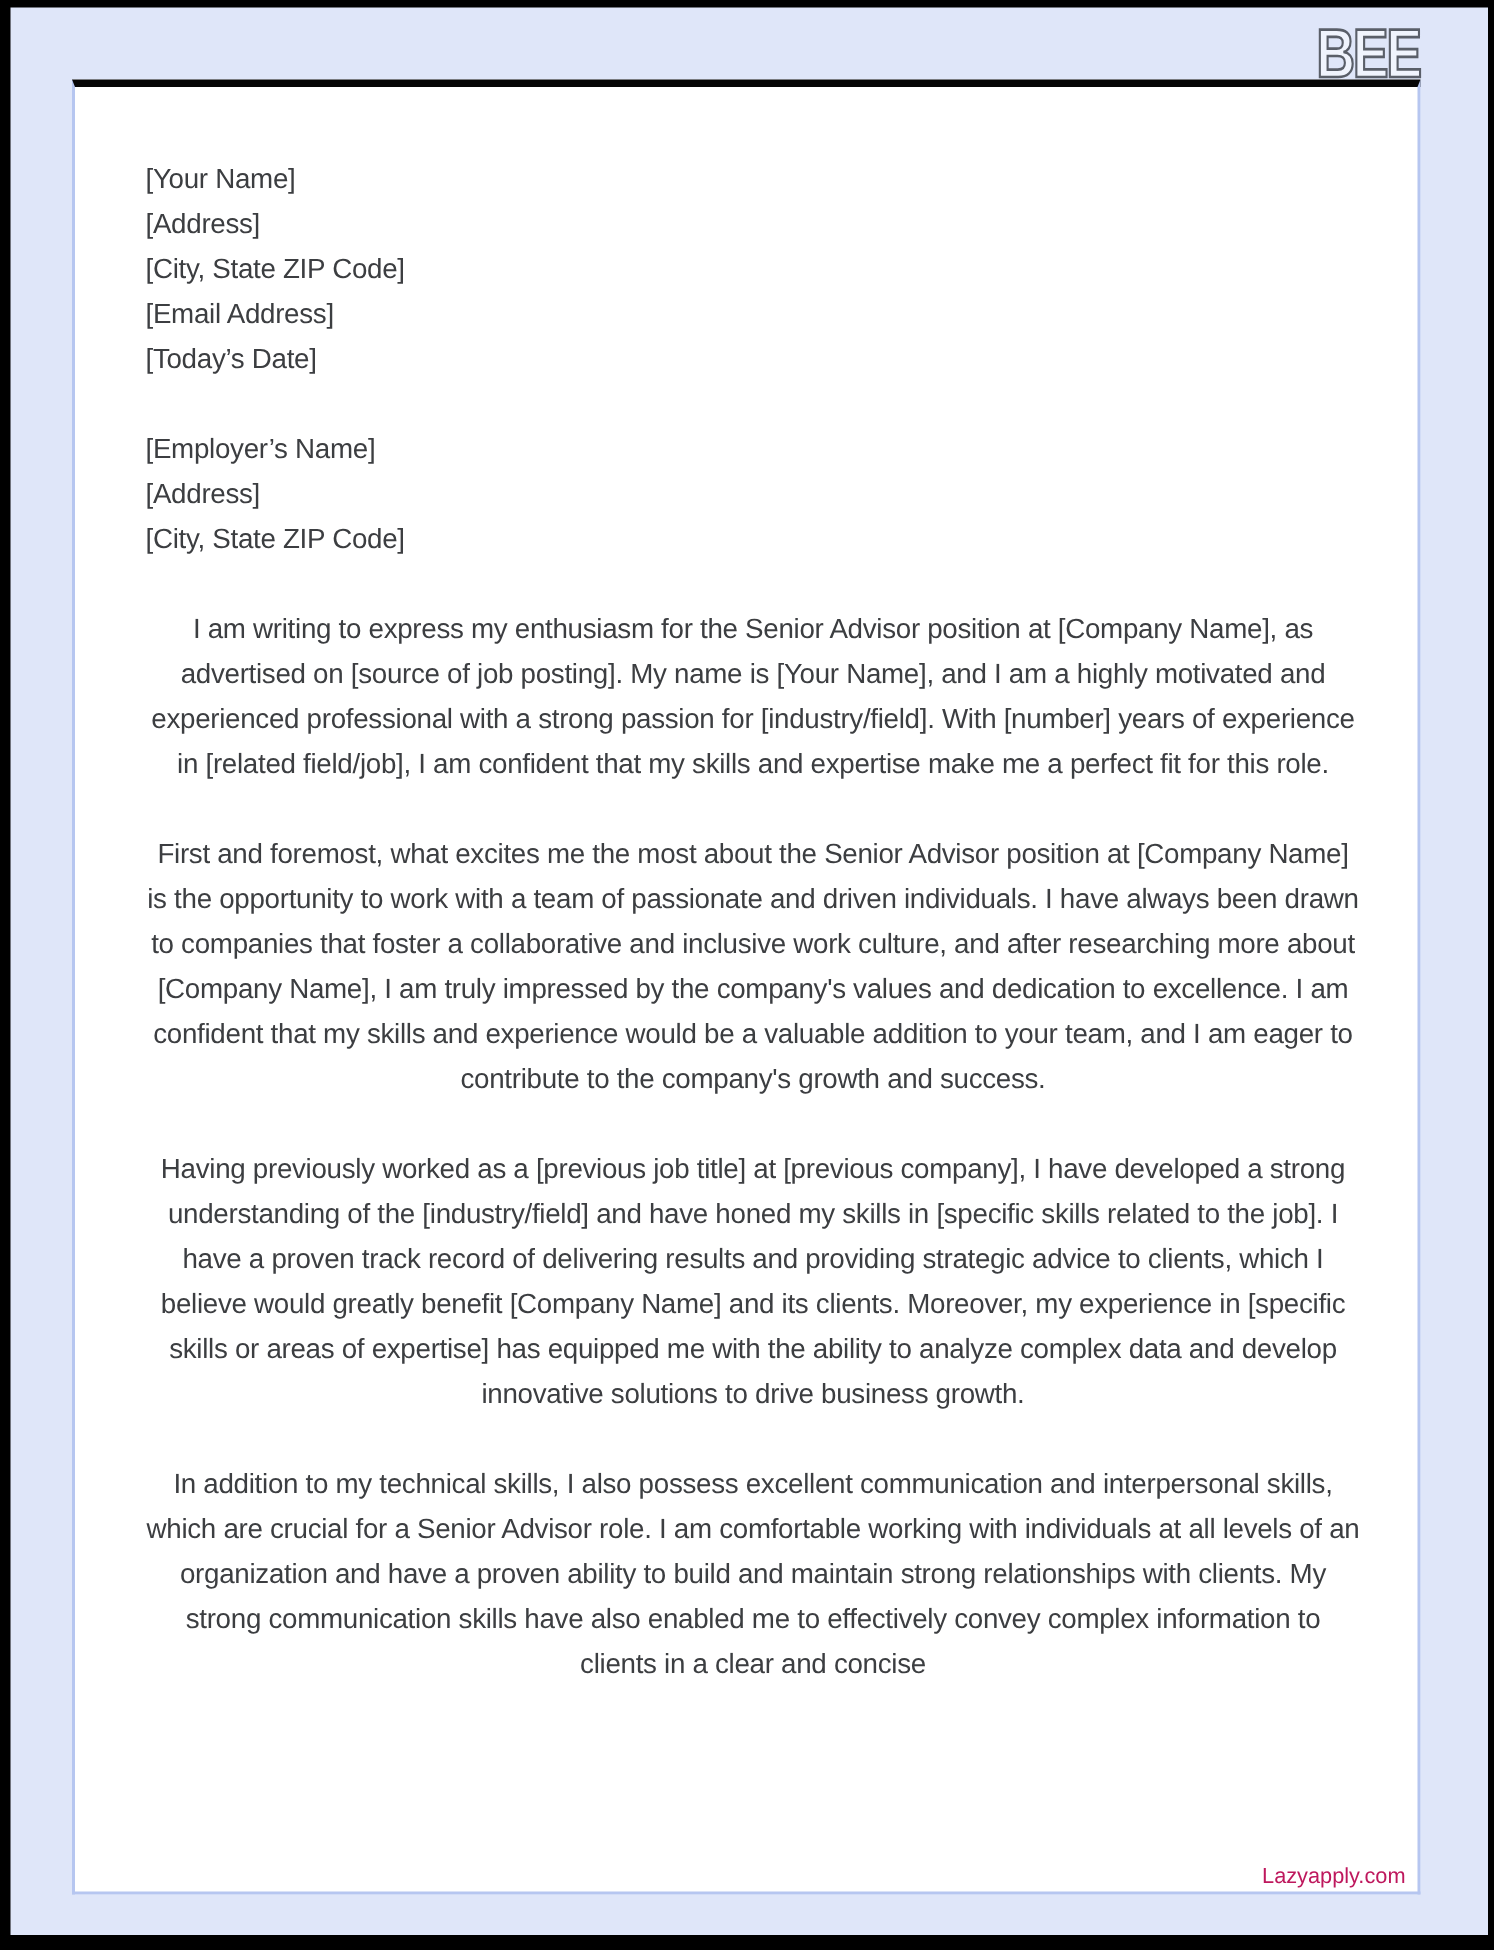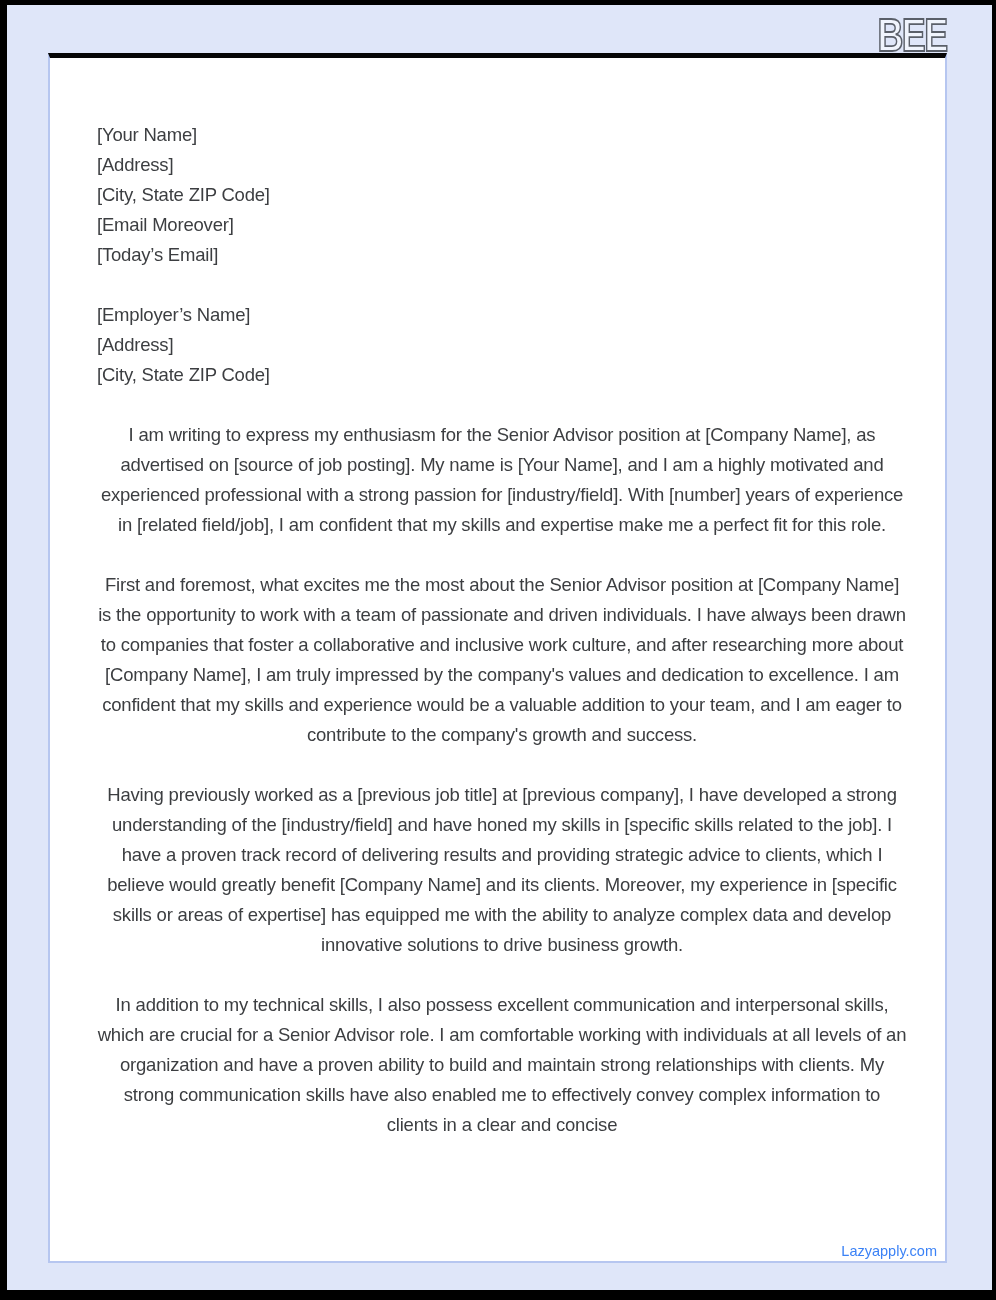--- a/index.html
+++ b/index.html
@@ -45,52 +45,51 @@
     border-right: 2px solid #b6c6f0;
     border-bottom: 2px solid #b6c6f0;
     
   }
   .content {
     padding: 46px 0 0 47px;
     color: #3c3e41;
     font-size: 18.5px;
     line-height: 30px;
     letter-spacing: -0.2px;
-    margin-top: 16px;
   }
   .block { width: 810px; margin-bottom: 30px; }
   .line { height: 30px; white-space: nowrap; }
   .para { width: 810px; margin-bottom: 30px; text-align: center; }
   .watermark {
     position: absolute;
     right: 8px; bottom: 1px;
     font-size: 14.5px;
     line-height: 17px;
     letter-spacing: 0;
-    color: #3b82f6;
+    color: #be185d;
     white-space: nowrap;
   }
 </style>
 </head>
 <body>
 
 <div class="frame">
   <div class="bg">
 
     <div class="logo">BEE</div>
 
     <div class="paper">
       <div class="content">
 
         <div class="block">
           <div class="line">[Your Name]</div>
           <div class="line">[Address]</div>
           <div class="line">[City, State ZIP Code]</div>
-          <div class="line">[Email Moreover]</div>
-          <div class="line">[Today’s Email]</div>
+          <div class="line">[Email Address]</div>
+          <div class="line">[Today’s Date]</div>
         </div>
 
         <div class="block">
           <div class="line">[Employer’s Name]</div>
           <div class="line">[Address]</div>
           <div class="line">[City, State ZIP Code]</div>
         </div>
 
 
         <p class="para">I am writing to express my enthusiasm for the Senior Advisor position at [Company Name], as advertised on [source of job posting]. My name is [Your Name], and I am a highly motivated and experienced professional with a strong passion for [industry/field]. With [number] years of experience in [related field/job], I am confident that my skills and expertise make me a perfect fit for this role.</p>

